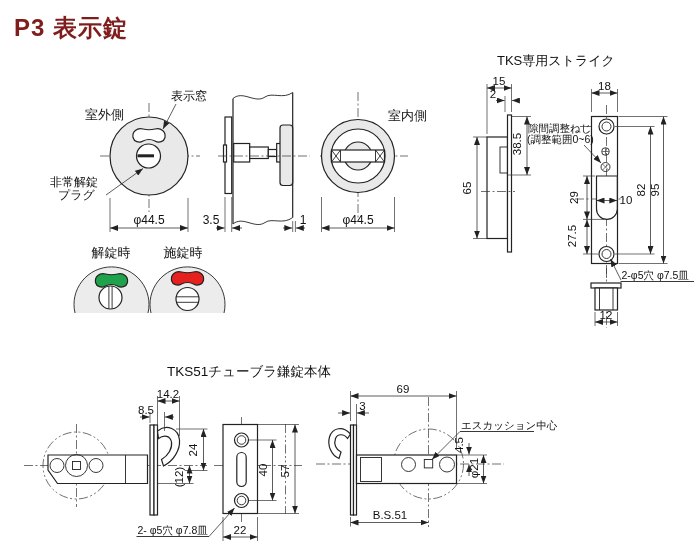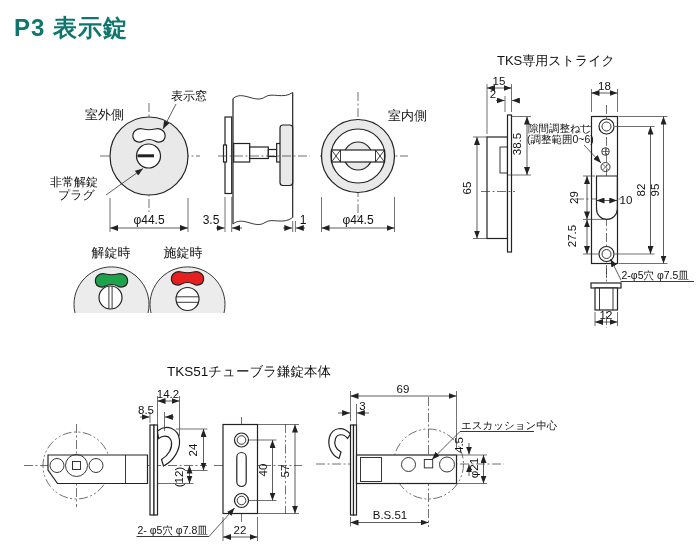--- a/index.html
+++ b/index.html
@@ -1,19 +1,19 @@
 <!DOCTYPE html>
 <html><head>
 <meta charset="utf-8">
 <style>
   html,body{margin:0;padding:0;background:#fff;}
   #page{position:relative;width:700px;height:560px;background:#fff;overflow:hidden;
         font-family:"Liberation Sans","DejaVu Sans",sans-serif;}
   #title{position:absolute;left:14px;top:12px;margin:0;font-size:24px;font-weight:bold;
-         color:#0f766e;letter-spacing:1px;font-family:"Liberation Sans","DejaVu Sans",sans-serif;}
+         color:#7f1d1d;letter-spacing:1px;font-family:"Liberation Sans","DejaVu Sans",sans-serif;}
   svg{position:absolute;left:0;top:0;}
   .ln{stroke:#222;stroke-width:1.2;fill:none;}
   .shape{stroke:#222;stroke-width:1.2;}
   .white{fill:#ffffff;}
   .gray{fill:#e9e9e9;}
   .ind{fill:#ececec;}
   .thin{stroke:#222;stroke-width:0.9;fill:none;}
   .ext{stroke:#333;stroke-width:0.7;fill:none;}
   .dim{stroke:#333;stroke-width:0.8;fill:none;}
   .cl{stroke:#333;stroke-width:0.7;fill:none;stroke-dasharray:9 2.5 2 2.5;}

